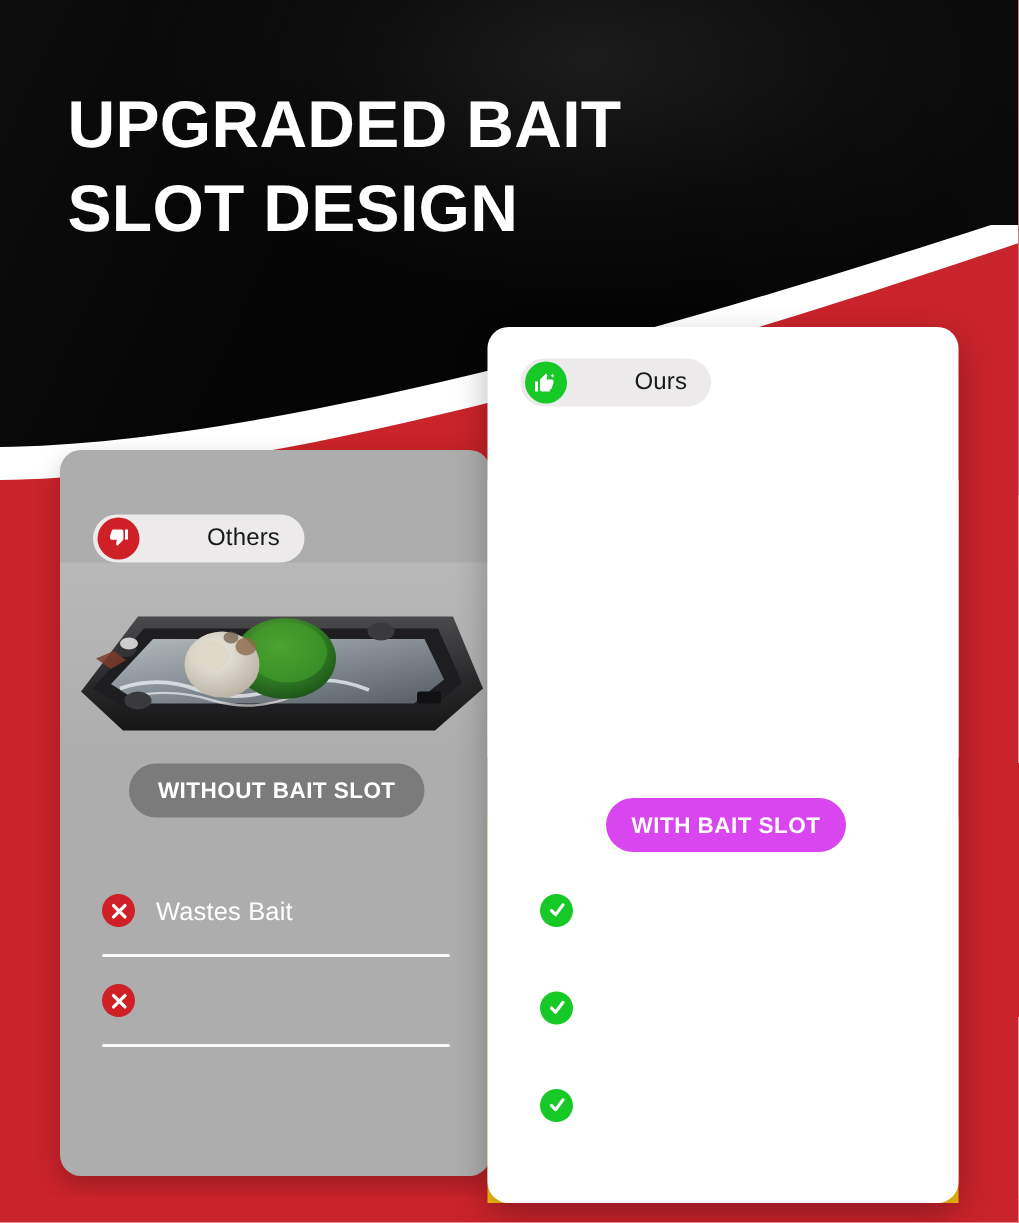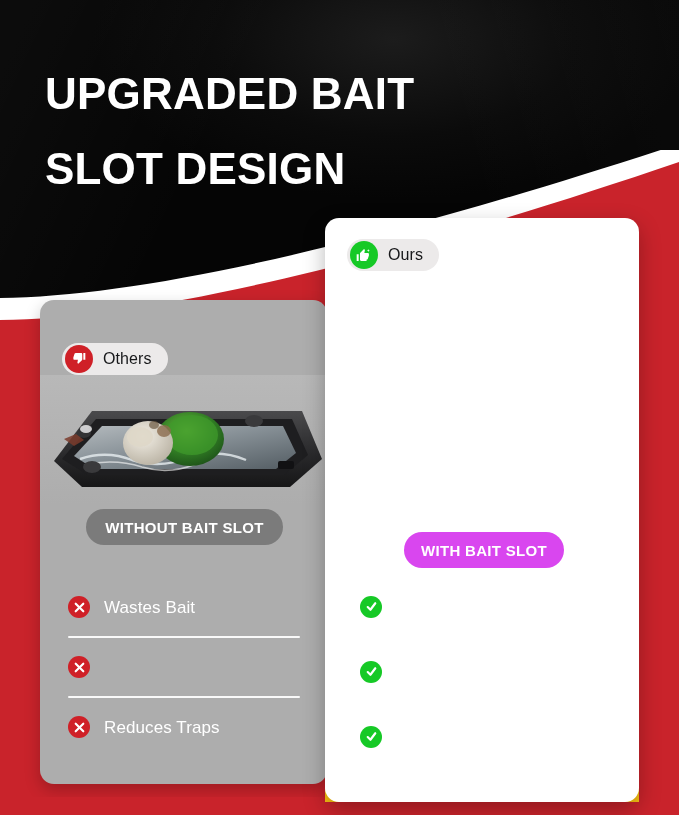--- a/index.html
+++ b/index.html
@@ -47,21 +47,21 @@
   }
 
   
   .headline {
     position: absolute;
     left: 45px;
     top: 56px;
     width: 560px;
     color: #ffffff;
     font-size: 44px;
-    line-height: 75px;
+    line-height: 56px;
     font-weight: 800;
     letter-spacing: 0.2px;
     font-family: "Liberation Sans", sans-serif;
     text-transform: uppercase;
     white-space: pre-line;
   }
 
   
   .card {
     position: absolute;
@@ -91,20 +91,21 @@
   
   .badge {
     position: absolute;
     display: flex;
     align-items: center;
     height: 32px;
     padding: 0 16px 0 3px;
     border-radius: 18px;
     background: #eceaea;
     z-index: 8;
+    gap: 35px;
   }
   .badge-others { left: 62px; top: 315px; margin-top: 28px; }
   .badge-ours   { left: 347px; top: 239px; }
 
   .badge-ico {
     width: 28px; height: 28px;
     border-radius: 50%;
     display: flex;
     align-items: center;
     justify-content: center;
@@ -318,29 +319,20 @@
     <div class="divider"></div>
     <div class="feature-row">
       <span class="feature-ico x">
         <svg width="13" height="13" viewBox="0 0 24 24" fill="none" stroke="#ffffff" stroke-width="4" stroke-linecap="round">
           <line x1="5" y1="5" x2="19" y2="19"></line>
             <line x1="19" y1="5" x2="5" y2="19"></line>
         </svg>
       </span>
     </div>
     <div class="divider"></div>
-    <div class="feature-row">
-      <span class="feature-ico x">
-        <svg width="13" height="13" viewBox="0 0 24 24" fill="none" stroke="#ffffff" stroke-width="4" stroke-linecap="round">
-          <line x1="5" y1="5" x2="19" y2="19"></line>
-            <line x1="19" y1="5" x2="5" y2="19"></line>
-        </svg>
-      </span>
-      <span class="feature-text">Reduces Traps</span>
-    </div>
   </div>
 
   <div class="card card-ours"></div>
   <div class="yellow-panel"></div>
 
   <div class="photo photo-ours">
     <svg viewBox="0 0 314 185" width="314" height="185" preserveAspectRatio="none">
       <defs>
         <linearGradient id="trapTop" x1="0" y1="0" x2="0" y2="1">
           <stop offset="0%" stop-color="#3a3a3c"></stop>

